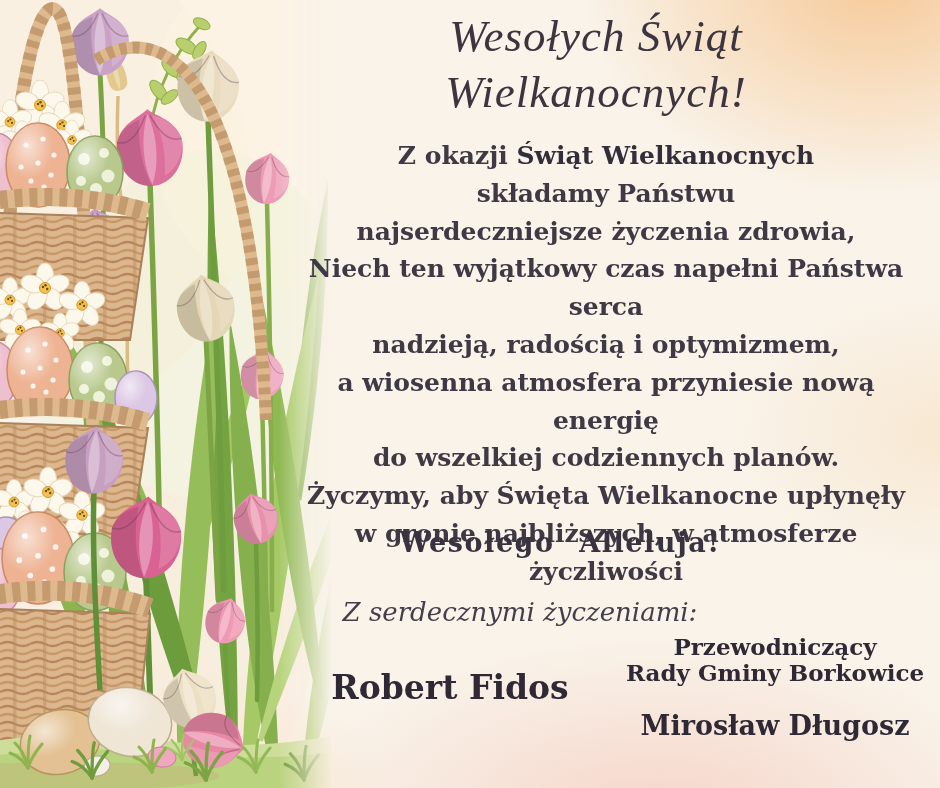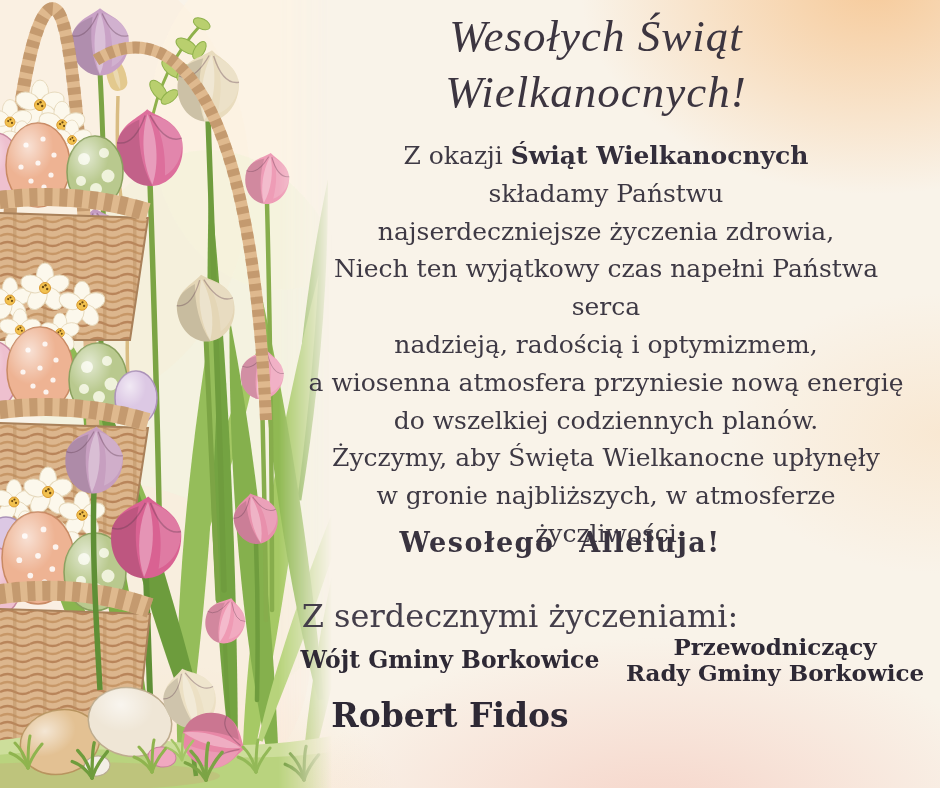--- a/index.html
+++ b/index.html
@@ -14,25 +14,25 @@
       #f9f3e9;
   }
   .illustration{
     position:absolute;left:0;top:0;width:332px;height:788px;
     -webkit-mask-image:linear-gradient(to right,#000 84%,transparent 100%);
     mask-image:linear-gradient(to right,#000 84%,transparent 100%);
   }
   .txt{position:absolute;text-align:center;color:#3f3a45;}
   .title{left:292px;top:8px;width:608px;font-style:italic;font-size:45px;line-height:56px;
          color:#3c3540;letter-spacing:1px;font-family:Liberation Serif, serif;}
-  .body-block{left:302px;top:137px;width:608px;font-size:25px;line-height:37.8px;color:#3e3944;}
+  .body-block{left:302px;top:137px;width:608px;font-size:25px;line-height:37.8px;color:#3e3944;font-weight:bold;}
   .body-block b{color:#332e3b;}
   .alleluja{left:260px;top:527px;width:600px;font-size:27px;font-weight:700;color:#39333f;
             letter-spacing:1.5px;word-spacing:14px;}
-  .signoff{left:220px;top:597px;width:600px;font-size:32px;color:#443e4a;}
+  .signoff{left:220px;top:597px;width:600px;font-size:26px;color:#443e4a;font-style:italic;}
   .sig{font-weight:700;color:#2e2935;}
   .sig-left{left:300px;top:646px;width:300px;}
   .sig-left .sig-title{font-size:23.5px;line-height:28px;}
   .sig-left .sig-name{font-size:33px;margin-top:22px;}
   .sig-right{left:615px;top:634px;width:320px;}
   .sig-right .sig-title{font-size:23px;line-height:26px;}
   .sig-right .sig-name{font-size:27px;margin-top:24px;}
 </style>
 </head>
 <body>
@@ -306,22 +306,22 @@
     <div>do wszelkiej codziennych planów.</div>
     <div>Życzymy, aby Święta Wielkanocne upłynęły</div>
     <div>w gronie najbliższych, w atmosferze życzliwości</div>
   </div>
 
   <div class="txt alleluja">Wesołego Alleluja!</div>
 
   <div class="txt signoff">Z serdecznymi życzeniami:</div>
 
   <div class="txt sig sig-left">
-    <div class="sig-title">Wójt Gminy Borkowice</div>
     <div class="sig-name">Robert Fidos</div>
   </div>
 
   <div class="txt sig sig-right">
     <div class="sig-title">Przewodniczący</div>
     <div class="sig-title">Rady Gminy Borkowice</div>
+    <div class="sig-name">Mirosław Długosz</div>
   </div>
 
 </div>
 
 </body></html>

